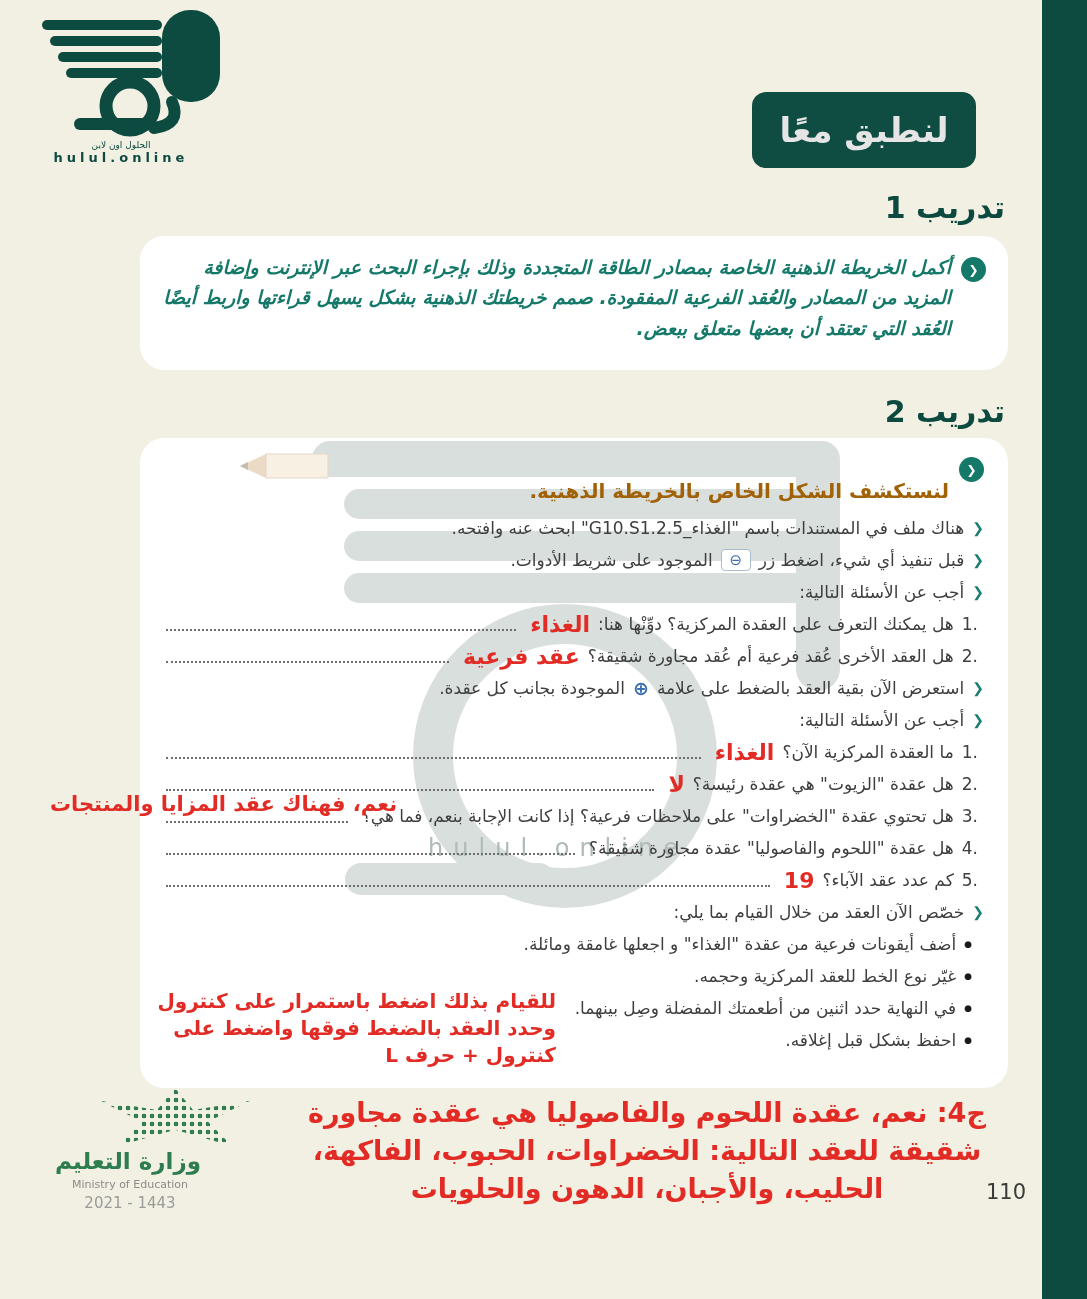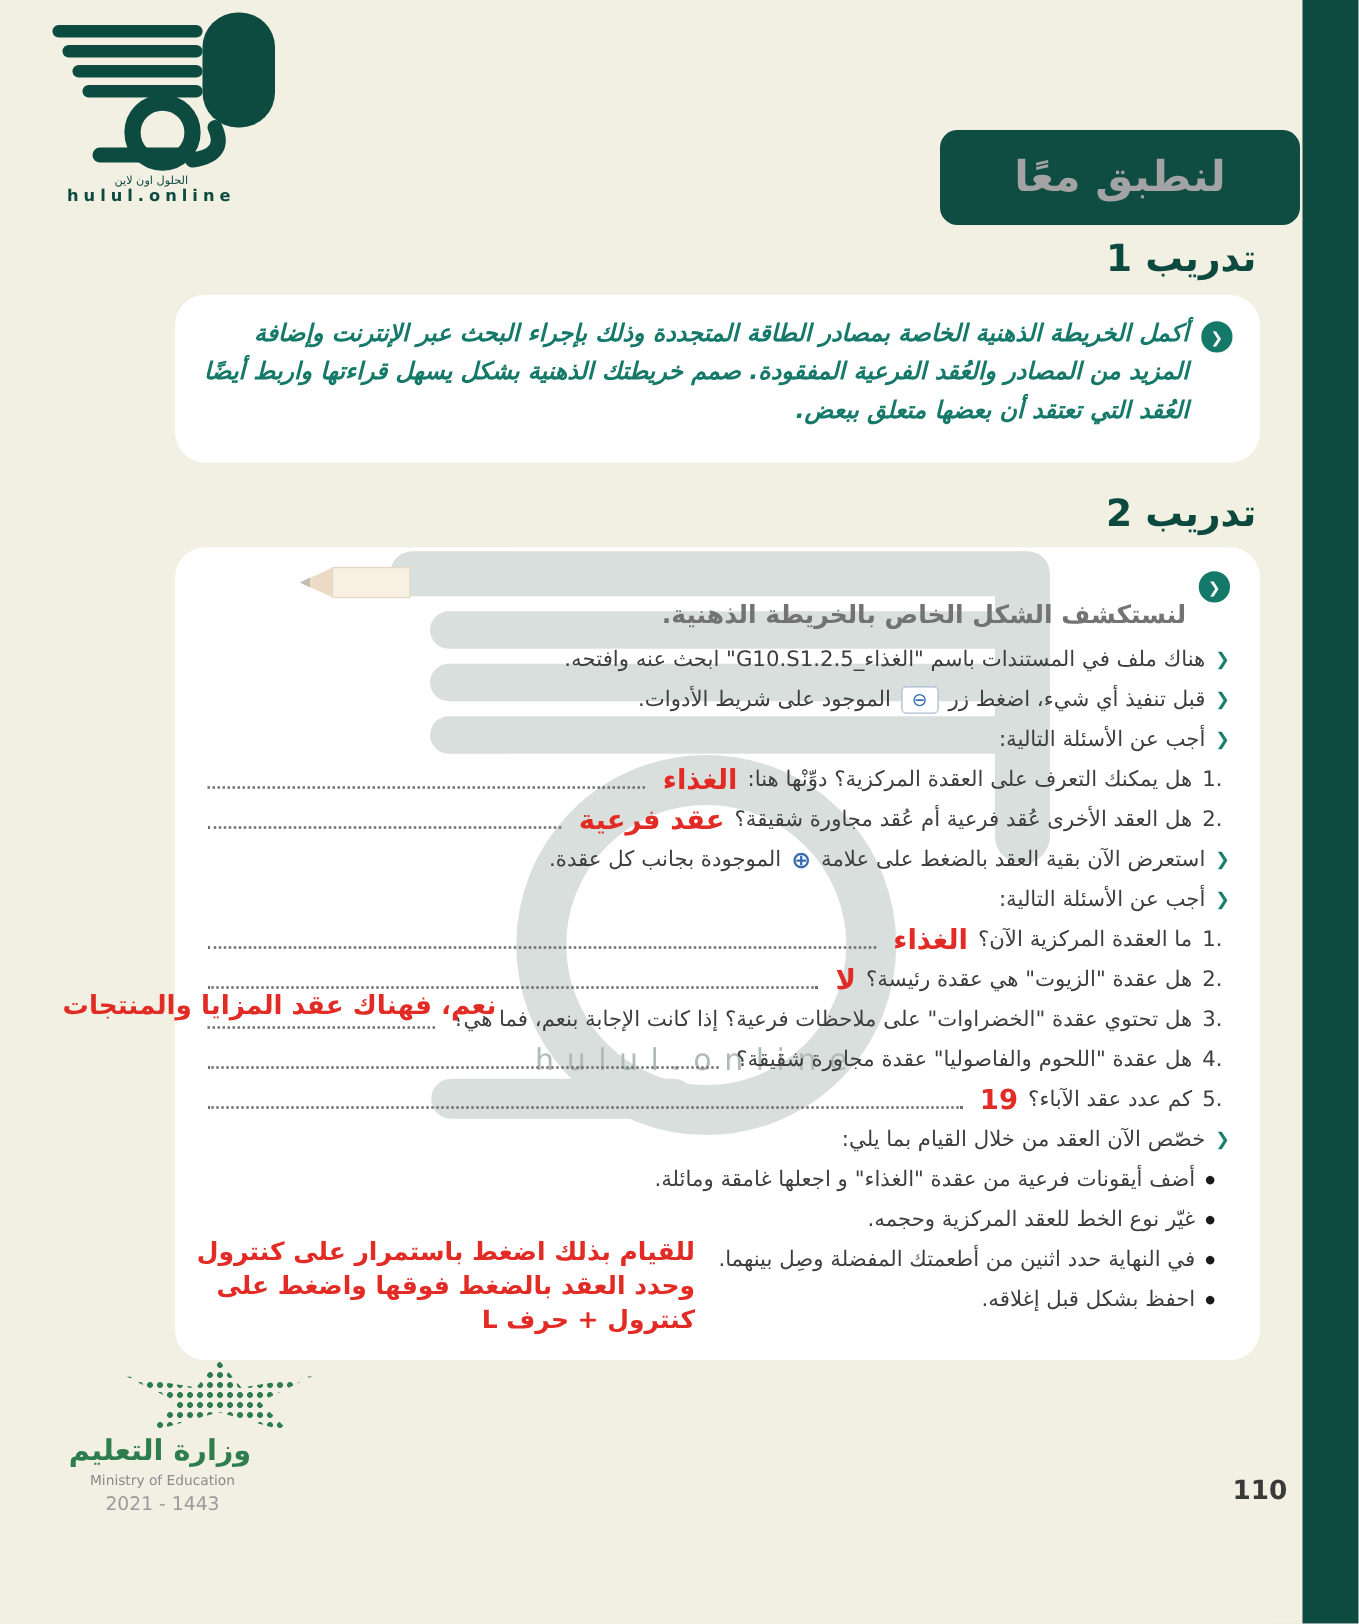--- a/index.html
+++ b/index.html
@@ -6,41 +6,41 @@
   html,body { background:#e8e6dc; }
   body { font-family:"DejaVu Sans","Liberation Sans",sans-serif; }
   .page { position:relative; width:1087px; height:1299px; background:#f2efe3; overflow:hidden; margin:0 auto; }
   .right-band { position:absolute; top:0; right:0; width:45px; height:1299px; background:#0d4a40; }
 
   
   .brand { position:absolute; left:12px; top:6px; width:218px; text-align:center; }
   .brand-sub { color:#0d4a40; font-size:9px; direction:rtl; margin-top:-2px; }
   .brand-caption { color:#0d4a40; font-size:13px; font-weight:bold; letter-spacing:4px; }
 
-  .apply-badge { position:absolute; left:752px; top:104px; width:288px; height:76px; background:#0f4c41;
-    border-radius:14px; color:#a3a3a3; display:flex; align-items:center; justify-content:center;
+  .apply-badge { position:absolute; left:752px; top:92px; width:224px; height:76px; background:#0f4c41;
+    border-radius:14px; color:#e5e5e5; display:flex; align-items:center; justify-content:center;
     font-size:34px; font-weight:bold; direction:rtl; }
 
   .sec-title { position:absolute; right:82px; color:#0c4a40; font-size:30px; font-weight:bold; direction:rtl; }
   .t1 { top:190px;margin-left:29px; } .t2 { top:394px; }
 
   .card { position:absolute; background:#fff; border-radius:24px; }
   .card1 { left:140px; top:236px; width:868px; height:134px; padding:16px 22px 10px 22px; display:flex; direction:rtl; gap:10px; }
   .card1 p { color:#15796a; font-size:19px; font-weight:bold; line-height:1.6; text-align:right;font-style:italic; }
   .circ-ic { flex:0 0 auto; width:25px; height:25px; border-radius:50%; background:#15796a; color:#fff;
     display:flex; align-items:center; justify-content:center; font-size:12px; margin-top:5px; }
 
   .card2 { left:140px; top:438px; width:868px; height:650px; padding:14px 24px 0 20px; direction:rtl; }
   .wm { position:absolute; inset:0; z-index:1; pointer-events:none; opacity:.5; }
   .wm-text { position:absolute; left:128px; top:396px; width:580px; text-align:center; letter-spacing:10px;
     font-size:24px; color:#aebbb6; z-index:1; pointer-events:none; direction:ltr; }
   .c2-content { position:relative; z-index:2; }
 
   .intro-row { display:flex; align-items:center; gap:10px; height:30px; }
-  .intro-row .txt { color:#737373; font-size:20px; font-weight:bold;margin-top:48px; }
+  .intro-row .txt { color:#a16207; font-size:20px; font-weight:bold;margin-top:48px; }
   .spacer { height:30px; }
 
   .line { display:flex; align-items:center; gap:8px; height:32px; font-size:17px; color:#3e3e3e; }
   .chev { color:#1b7f6f; font-weight:bold; font-size:14px; }
   .num { direction:ltr; }
   .q { padding-right:6px; }
   .b { padding-right:12px; }
   .dot-b { font-size:9px; color:#1a1a1a; }
   .dots { flex:1 1 30px; min-width:20px; border-bottom:2.2px dotted #6e6e6e; align-self:flex-end; margin:0 6px 9px 6px; }
   .ans { color:#e12b24; font-weight:bold; font-size:22px; white-space:nowrap; }
@@ -54,21 +54,21 @@
   .answer4 { position:absolute; left:282px; top:1094px; width:730px; color:#e12b24; font-weight:bold; font-size:27px;
     text-align:center; direction:rtl; line-height:1.4; }
 
   .emblem { position:absolute; left:100px; top:1088px; width:150px; height:58px;
     background-image:radial-gradient(circle, #2e7d4e 2.1px, transparent 2.6px); background-size:8px 8px;
     clip-path:polygon(50% 0, 62% 38%, 100% 22%, 72% 58%, 88% 100%, 50% 72%, 12% 100%, 28% 58%, 0 22%, 38% 38%); }
   .ministry-ar { position:absolute; left:55px; top:1148px; width:150px; color:#2e7d4e; font-size:23px; font-weight:bold;
     direction:rtl; text-align:left; }
   .ministry-en { position:absolute; left:55px; top:1178px; width:150px; color:#8b8b8b; font-size:11px; text-align:center; }
   .year { position:absolute; left:55px; top:1194px; width:150px; color:#9b9b9b; font-size:15px; text-align:center; }
-  .page-num { position:absolute; left:986px; top:1180px; color:#3a3a3a; font-size:21px; font-weight:bold; }
+  .page-num { position:absolute; left:986px; top:1180px; color:#3a3a3a; font-size:21px; font-weight:normal; }
 </style>
 </head>
 <body>
 
 <div class="page">
   <div class="right-band"></div>
 
   <div class="brand">
     <svg width="218" height="132" viewBox="0 0 218 132">
       <g fill="#0d4a40">
@@ -217,19 +217,20 @@
       </div>
       <div class="line b">
         <span class="dot-b">●</span>
         <span>احفظ بشكل قبل إغلاقه.</span>
       </div>
     </div>
   </div>
 
   <div class="red-note-q3">نعم، فهناك عقد المزايا والمنتجات</div>
   <div class="ctrl-note">للقيام بذلك اضغط باستمرار على كنترول وحدد العقد بالضغط فوقها واضغط على كنترول + حرف L</div>
+  <div class="answer4">ج4: نعم، عقدة اللحوم والفاصوليا هي عقدة مجاورة شقيقة للعقد التالية: الخضراوات، الحبوب، الفاكهة، الحليب، والأجبان، الدهون والحلويات</div>
 
   <div class="emblem"></div>
   <div class="ministry-ar">وزارة التعليم</div>
   <div class="ministry-en">Ministry of Education</div>
   <div class="year">2021 - 1443</div>
   <div class="page-num">110</div>
 </div>
 
 </body></html>

